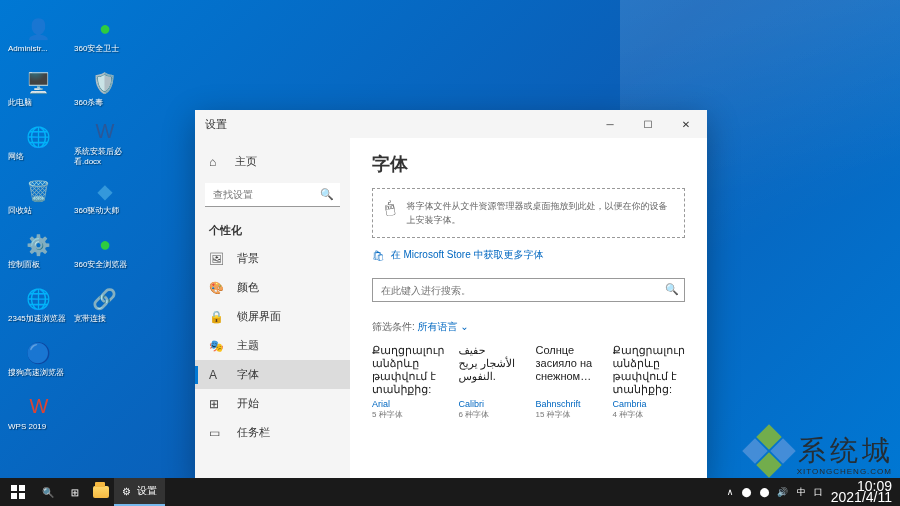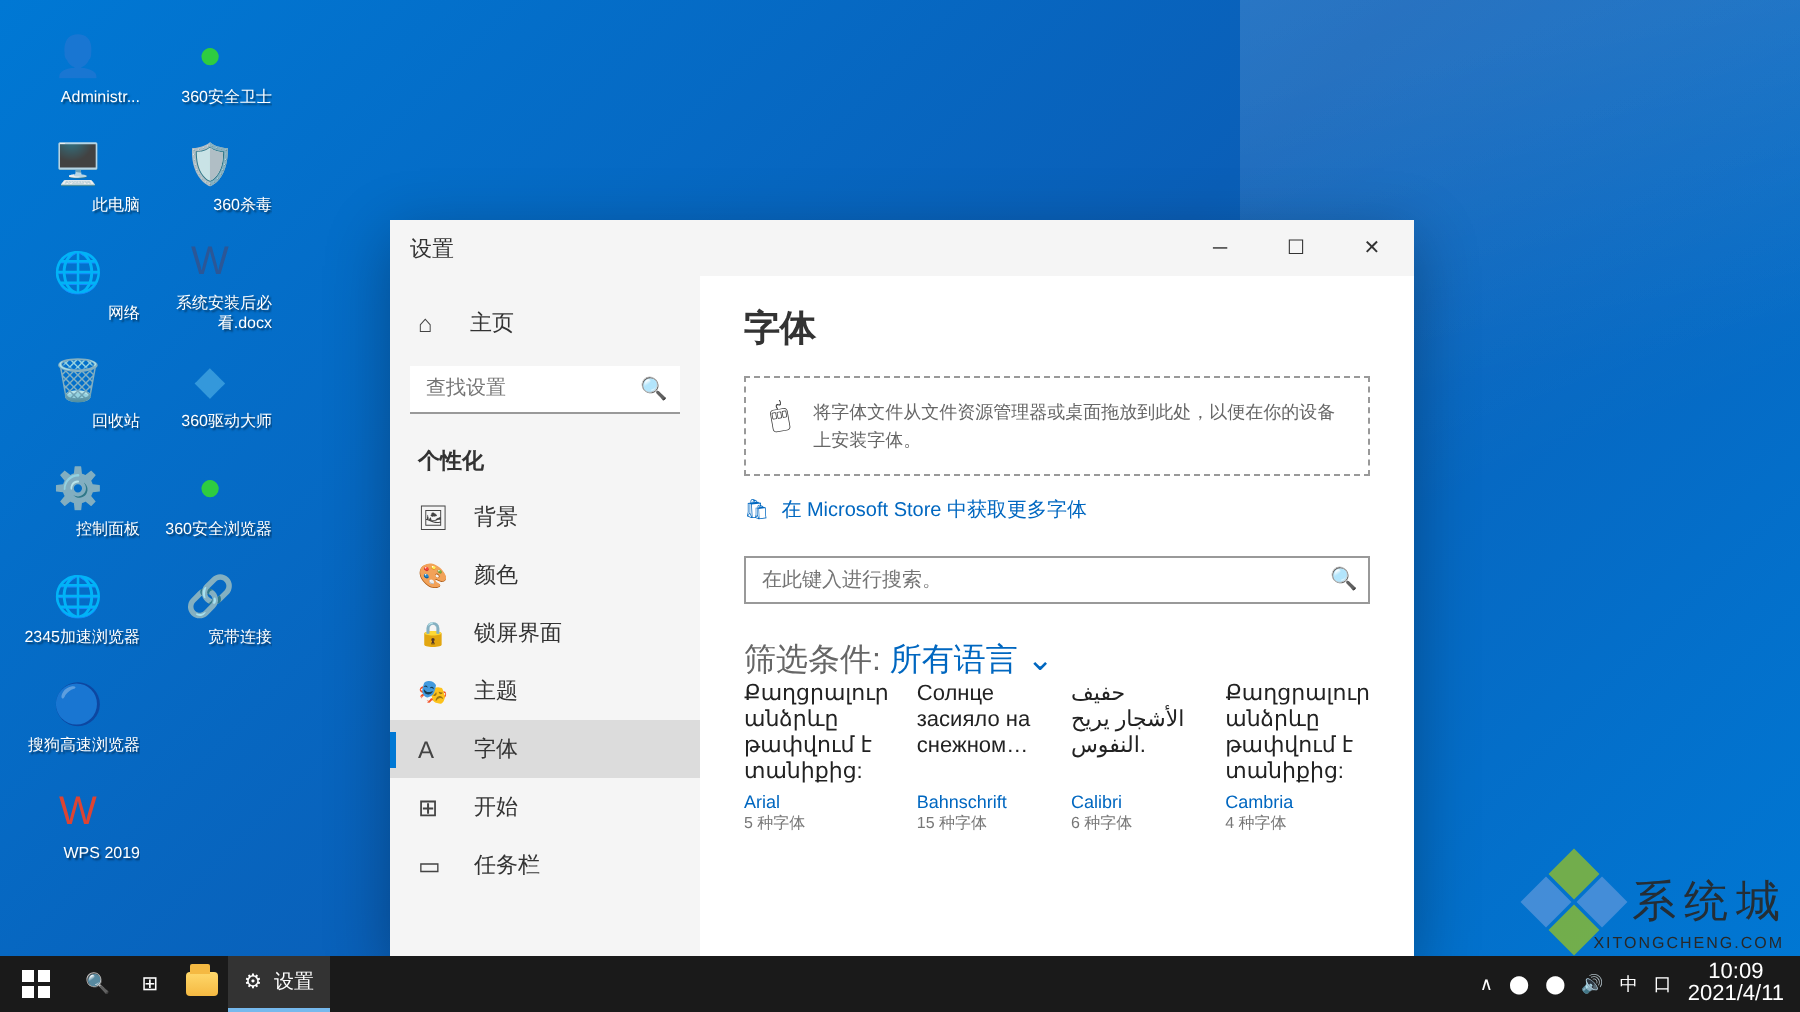--- a/index.html
+++ b/index.html
@@ -2,21 +2,21 @@
 <html><head>
 <meta charset="utf-8">
 <style>
 *{margin:0;padding:0;box-sizing:border-box;font-family:"Microsoft YaHei","Segoe UI",sans-serif}
 body{width:900px;height:506px;overflow:hidden;background:linear-gradient(135deg,#0078d4 0%,#0a5fb8 50%,#0078d4 100%);position:relative}
 .light-rays{position:absolute;right:0;top:0;width:280px;height:380px;background:linear-gradient(160deg,rgba(255,255,255,0.08) 0%,transparent 60%),linear-gradient(170deg,rgba(255,255,255,0.06) 10%,transparent 50%)}
 .desktop-icons{position:absolute;top:8px;left:8px;display:flex;gap:4px}
 .icon-col{display:flex;flex-direction:column;gap:2px}
 .desktop-icon{width:62px;height:52px;display:flex;flex-direction:column;align-items:center;justify-content:center;cursor:pointer;gap:1px}
 .desktop-icon .ico{width:28px;height:28px;display:flex;align-items:center;justify-content:center;font-size:20px}
-.desktop-icon .label{color:#fff;font-size:8px;text-align:right;line-height:10px;text-shadow:1px 1px 1px rgba(0,0,0,0.5);width:62px;overflow:hidden}
+.desktop-icon .label{color:#fff;font-size:8px;text-align:left;line-height:10px;text-shadow:1px 1px 1px rgba(0,0,0,0.5);width:62px;overflow:hidden}
 .settings-window{position:absolute;left:195px;top:110px;width:512px;height:372px;background:#fff;box-shadow:0 8px 30px rgba(0,0,0,0.3);display:flex;flex-direction:column}
 .titlebar{height:28px;display:flex;align-items:center;justify-content:space-between;padding:0 2px 0 10px;font-size:11px;color:#333;background:#f5f5f5}
 .win-controls{display:flex}
 .win-btn{width:38px;height:28px;display:flex;align-items:center;justify-content:center;font-size:10px;color:#333;cursor:pointer}
 .window-body{flex:1;display:flex;overflow:hidden}
 .sidebar{width:155px;background:#f5f5f5;padding:10px 0;font-size:11px;color:#333;overflow-y:auto}
 .sidebar-home{display:flex;align-items:center;gap:12px;padding:6px 14px;cursor:pointer}
 .search-wrap{margin:8px 10px 10px}
 .search-box{width:100%;height:24px;border:none;border-bottom:1px solid #999;background:#fff;padding:0 24px 0 8px;font-size:10px;outline:none}
 .search-wrap{position:relative}
@@ -32,38 +32,38 @@
 .content h2{font-size:12px;font-weight:600;margin-bottom:8px}
 .drop-zone{border:1px dashed #999;padding:10px 12px;display:flex;gap:12px;align-items:flex-start;margin-bottom:10px}
 .drop-zone .dicon{font-size:16px;transform:rotate(-10deg)}
 .drop-zone .dtxt{font-size:10px;line-height:14px}
 .drop-zone .dtxt .dtitle{font-weight:600;margin-bottom:2px}
 .drop-zone .dtxt .dsub{color:#666;font-size:9px}
 .store-link{color:#0067c0;font-size:10px;display:flex;align-items:center;gap:6px;cursor:pointer;margin-bottom:16px}
 .font-search{width:100%;height:24px;border:1px solid #999;padding:0 24px 0 8px;font-size:10px;outline:none;margin-bottom:10px}
 .font-search-wrap{position:relative;margin-bottom:8px}
 .font-search-wrap .sicon{position:absolute;right:6px;top:5px;font-size:11px;color:#666}
-.filter-row{font-size:16px;color:#666;}
+.filter-row{font-size:10px;color:#666;margin-bottom:10px}
 .filter-row .fval{color:#0067c0;cursor:pointer}
 .font-grid{display:grid;grid-template-columns:repeat(4,1fr);gap:8px 14px}
 .font-card{cursor:pointer}
 .font-preview{font-size:11px;line-height:13px;height:52px;overflow:hidden;color:#222;margin-bottom:3px}
 .font-name{font-size:9px;color:#0067c0}
 .font-count{font-size:8px;color:#777}
 .taskbar{position:absolute;bottom:0;left:0;right:0;height:28px;background:#1a1a1a;display:flex;align-items:center;color:#fff;font-size:10px}
 .start-btn{width:36px;height:28px;display:flex;align-items:center;justify-content:center;cursor:pointer}
 .task-search{width:26px;height:28px;display:flex;align-items:center;justify-content:center;cursor:pointer}
 .task-item{height:28px;padding:0 8px;display:flex;align-items:center;gap:6px;cursor:pointer;background:#333;border-bottom:2px solid #76b9ed;font-size:10px}
 .tray{margin-left:auto;display:flex;align-items:center;gap:8px;padding:0 8px;font-size:9px}
 .tray-icon{cursor:pointer}
-.clock{text-align:center;line-height:11px;font-size:11px;cursor:pointer}
+.clock{text-align:right;line-height:11px;font-size:14px;cursor:pointer}
 .watermark{position:absolute;right:6px;bottom:32px;display:flex;align-items:center;gap:6px;opacity:0.92}
 .wm-logo{width:46px;height:46px;position:relative}
 .wm-diamond{position:absolute;width:18px;height:18px;transform:rotate(45deg)}
-.wm-text{color:#282828;font-size:22px;font-weight:400;letter-spacing:4px}
+.wm-text{color:#282828;font-size:28px;font-weight:400;letter-spacing:4px}
 .wm-sub{font-size:8px;color:#282828;letter-spacing:1px;position:absolute;right:8px;bottom:30px}
 .folder-icon{width:28px;height:22px;background:linear-gradient(#ffd86b,#f5b942);border-radius:2px;position:relative}
 .folder-icon::before{content:"";position:absolute;top:-4px;left:2px;width:10px;height:5px;background:#f5b942;border-radius:1px 1px 0 0}
 </style>
 </head>
 <body>
 
 <div class="light-rays"></div>
 
 <div class="desktop-icons">
@@ -200,28 +200,28 @@
         <span>筛选条件:</span>
         <span class="fval"><span>所有语言</span> ⌄</span>
       </div>
       <div class="font-grid" id="font-grid">
           <div class="font-card">
             <div class="font-preview">Քաղցրալուր անձրևը թափվում է տանիքից:</div>
             <div class="font-name">Arial</div>
             <div class="font-count">5 种字体</div>
           </div>
           <div class="font-card">
+            <div class="font-preview">حفيف الأشجار يريح النفوس.</div>
+            <div class="font-name">Calibri</div>
+            <div class="font-count">6 种字体</div>
+          </div>
+          <div class="font-card">
             <div class="font-preview">Солнце засияло на снежном…</div>
             <div class="font-name">Bahnschrift</div>
             <div class="font-count">15 种字体</div>
-          </div>
-          <div class="font-card">
-            <div class="font-preview">حفيف الأشجار يريح النفوس.</div>
-            <div class="font-name">Calibri</div>
-            <div class="font-count">6 种字体</div>
           </div>
           <div class="font-card">
             <div class="font-preview">Քաղցրալուր անձրևը թափվում է տանիքից:</div>
             <div class="font-name">Cambria</div>
             <div class="font-count">4 种字体</div>
           </div>
         </div>
     </div>
   </div>
 </div>

